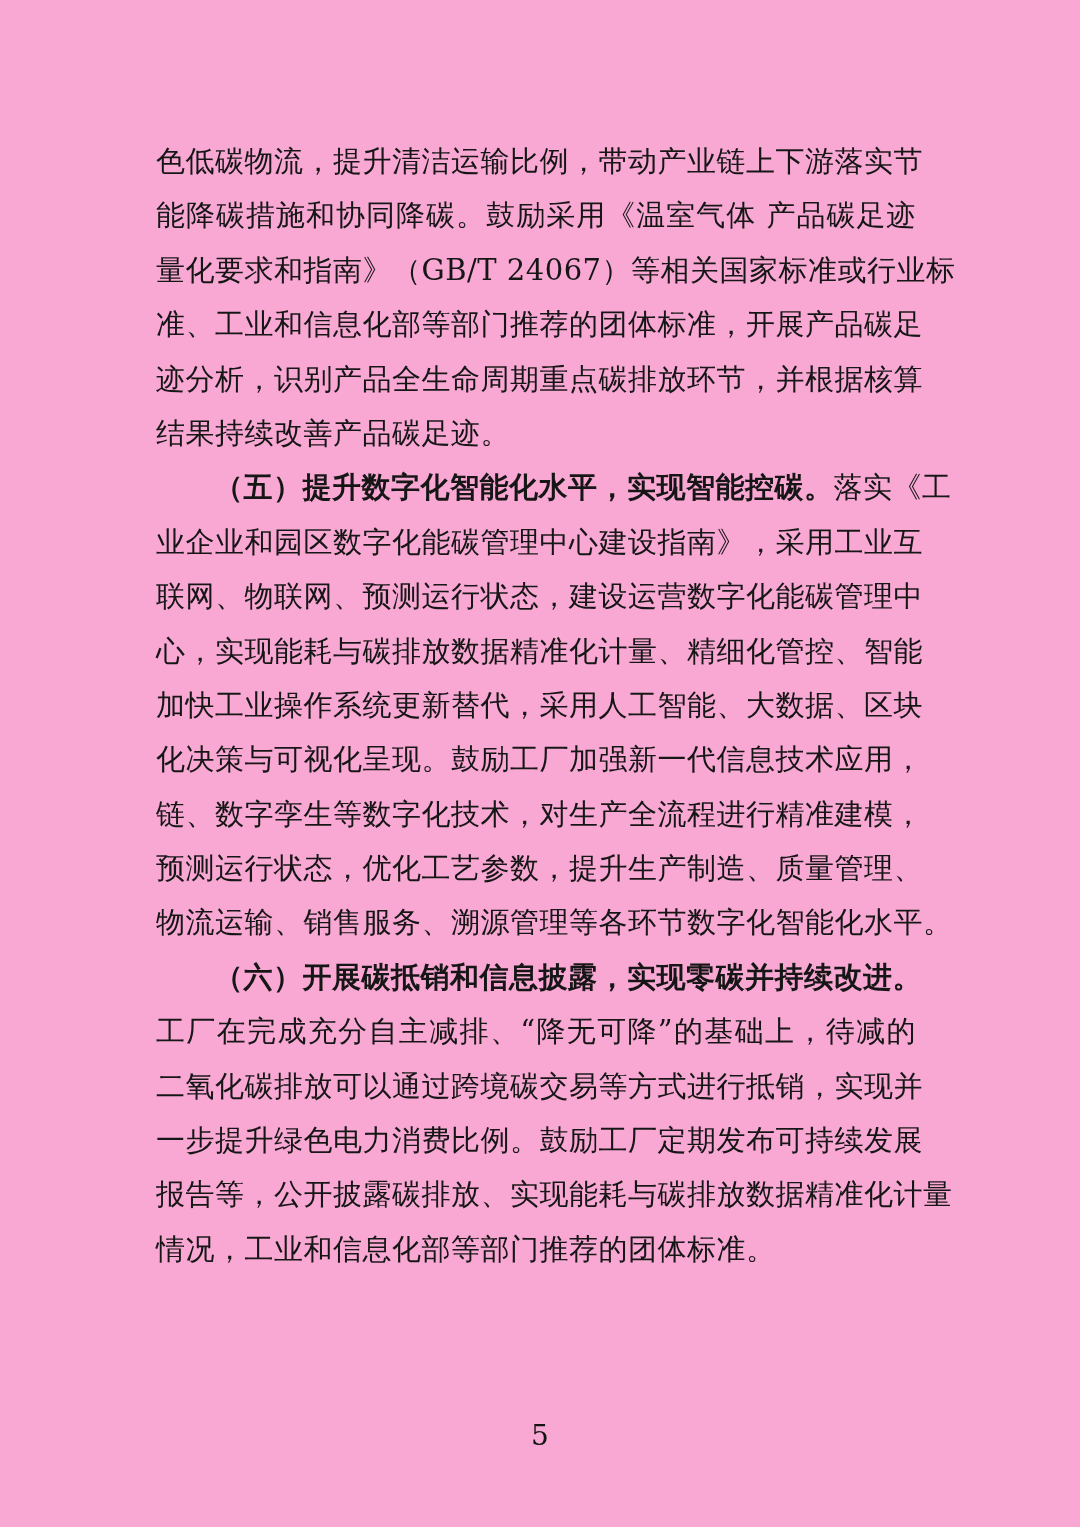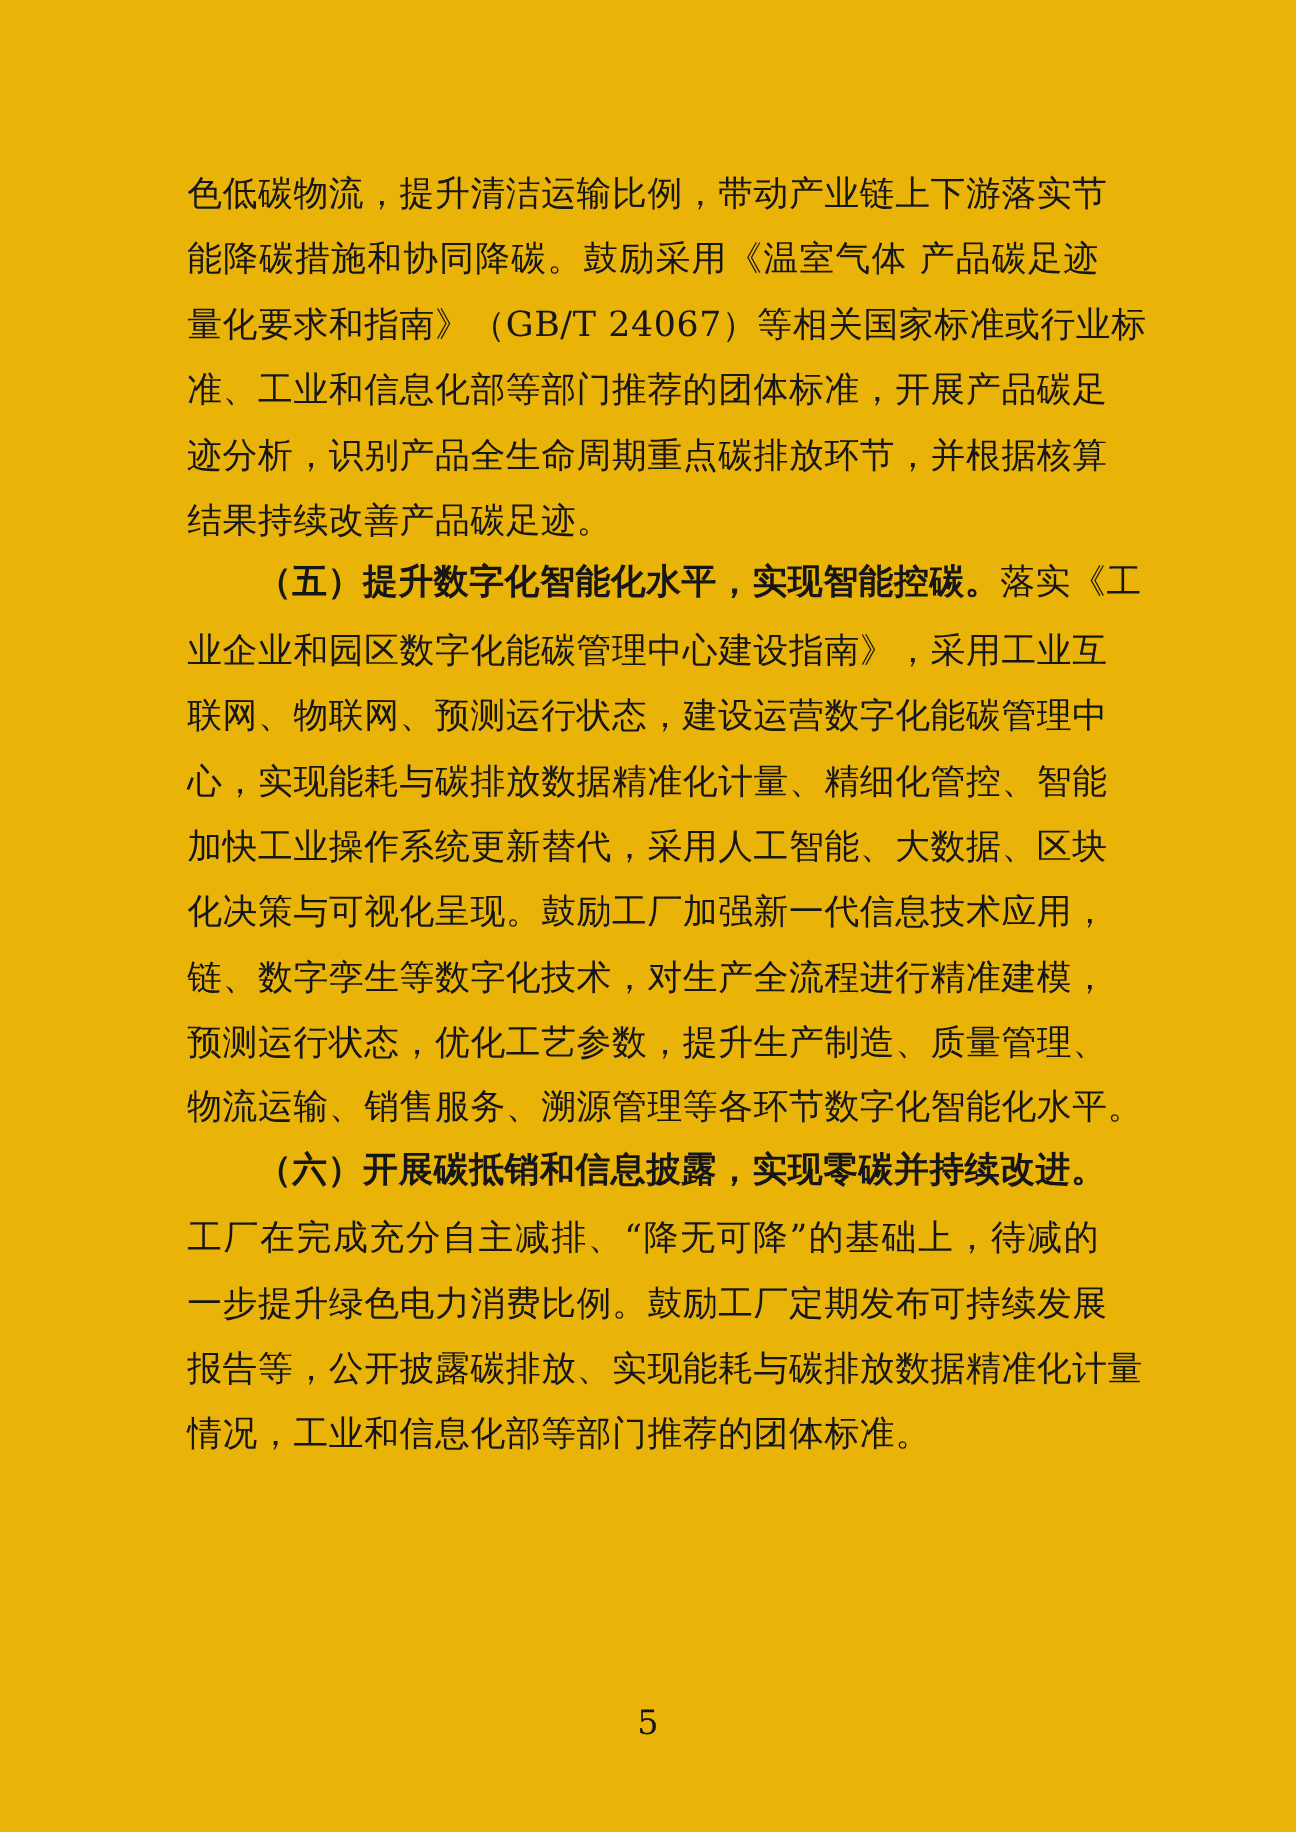--- a/index.html
+++ b/index.html
@@ -5,21 +5,21 @@
   html, body {
     margin: 0;
     padding: 0;
     background: #e8e8e8;
   }
   .page {
     position: relative;
     width: 1080px;
     height: 1527px;
     margin: 0 auto;
-    background: #eab308;
+    background: #f9a8d4;
     color: #161616;
     font-family: "DejaVu Serif", "Liberation Serif", serif;
     overflow: hidden;
   }
   .text-block {
     position: absolute;
     left: 156px;
     top: 134px;
     width: 760px;
   }
@@ -34,21 +34,20 @@
     letter-spacing: 0.5px;
   }
   .line .seg-bold {
     font-weight: 700;
   }
   .para-end {
     text-align-last: left;
   }
   .indent {
     text-indent: 58px;
-    font-family: Liberation Mono, monospace;
   }
   .page-number {
     position: absolute;
     top: 1418px;
     left: 0;
     width: 100%;
     text-align: center;
     font-size: 28px;
     line-height: 36px;
     color: #141414;
@@ -69,18 +68,19 @@
     <div class="line">业企业和园区数字化能碳管理中心建设指南》，采用工业互</div>
     <div class="line">联网、物联网、预测运行状态，建设运营数字化能碳管理中</div>
     <div class="line">心，实现能耗与碳排放数据精准化计量、精细化管控、智能</div>
     <div class="line">加快工业操作系统更新替代，采用人工智能、大数据、区块</div>
     <div class="line">化决策与可视化呈现。鼓励工厂加强新一代信息技术应用，</div>
     <div class="line">链、数字孪生等数字化技术，对生产全流程进行精准建模，</div>
     <div class="line">预测运行状态，优化工艺参数，提升生产制造、质量管理、</div>
     <div class="line para-end">物流运输、销售服务、溯源管理等各环节数字化智能化水平。</div>
     <div class="line indent"><span class="seg-bold">（六）开展碳抵销和信息披露，实现零碳并持续改进。</span></div>
     <div class="line">工厂在完成充分自主减排、“降无可降”的基础上，待减的</div>
+    <div class="line">二氧化碳排放可以通过跨境碳交易等方式进行抵销，实现并</div>
     <div class="line">一步提升绿色电力消费比例。鼓励工厂定期发布可持续发展</div>
     <div class="line">报告等，公开披露碳排放、实现能耗与碳排放数据精准化计量</div>
     <div class="line para-end">情况，工业和信息化部等部门推荐的团体标准。</div>
   </div>
   <div class="page-number">5</div>
 </div>
 
 </body></html>

